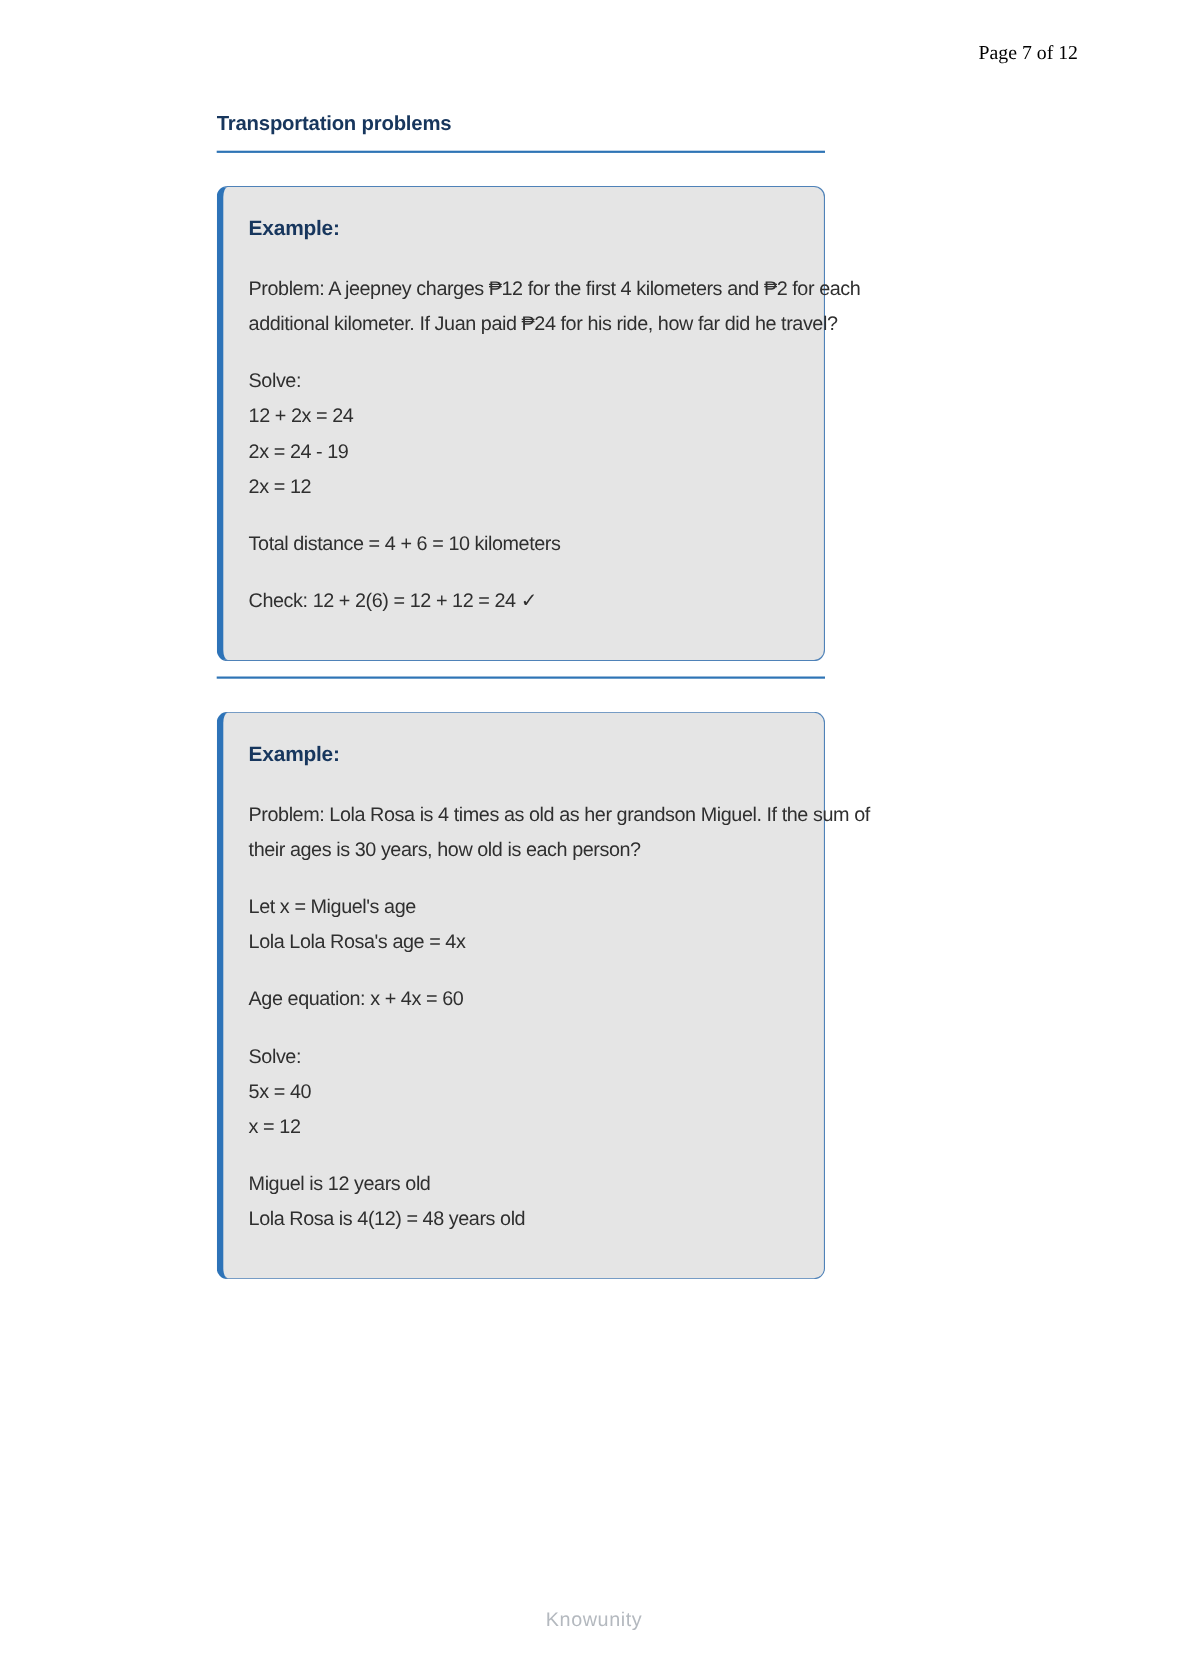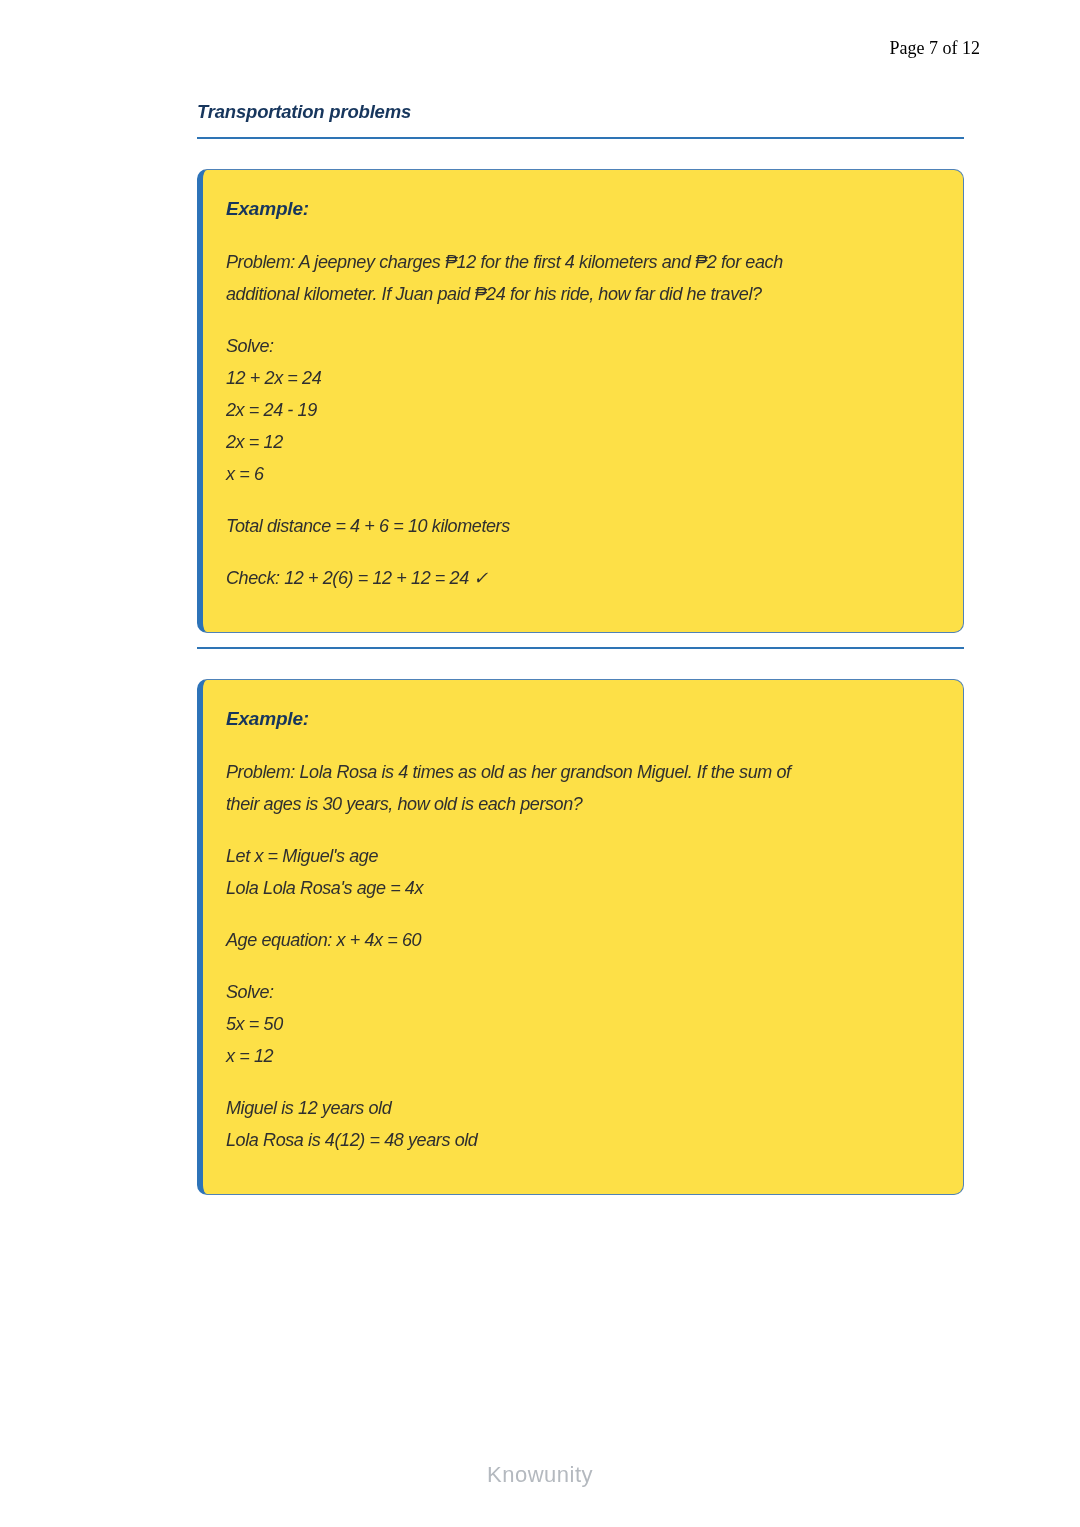--- a/index.html
+++ b/index.html
@@ -20,22 +20,21 @@
     top: 38px;
     right: 100px;
     font-family: "Liberation Serif", serif;
     font-size: 18px;
     color: #000000;
   }
   .content {
     position: absolute;
     left: 197px;
     top: 0;
-    width: 767px;
-    font-style: italic;
+    width: 553px;
   }
   .section-title {
     margin: 0;
     font-size: 18.5px;
     line-height: 22px;
     font-weight: bold;
     color: #17365d;
     letter-spacing: -0.2px;
   }
   .section-title.first { margin-top: 101px; }
@@ -45,21 +44,21 @@
     border-top: 2px solid #2e74b5;
     margin: 14px 0 0 0;
   }
   .example-card {
     margin-top: 30px;
     border: 1.5px solid #4f82b8;
     border-left: 6px solid #2d73b8;
     border-radius: 10px;
     padding: 28px 24px 38px 23px;
     box-sizing: border-box;
-    background: #fde047;
+    background: #e5e5e5;
   }
   .example-label {
     font-size: 19px;
     font-weight: bold;
     color: #17365d;
     line-height: 22px;
     margin: 0 0 26px 0;
     letter-spacing: -0.2px;
   }
   .para { margin: 0 0 20px 0; }
@@ -70,21 +69,21 @@
     letter-spacing: -0.4px;
     white-space: nowrap;
     color: #2f2f2f;
   }
   .footer-brand {
     position: absolute;
     top: 1462px;
     left: 0;
     width: 1080px;
     text-align: center;
-    font-size: 22px;
+    font-size: 18px;
     color: #b4b9bf;
     letter-spacing: 0.5px;
   }
 </style>
 </head>
 <body>
 
 <div class="page-number">Page 7 of 12</div>
 
 <div class="content">
@@ -99,21 +98,20 @@
       <div class="line">Problem: A jeepney charges ₱12 for the first 4 kilometers and ₱2 for each</div>
       <div class="line">additional kilometer. If Juan paid ₱24 for his ride, how far did he travel?</div>
     </div>
 
 
     <div class="para">
       <div class="line">Solve:</div>
       <div class="line">12 + 2x = 24</div>
       <div class="line">2x = 24 - 19</div>
       <div class="line">2x = 12</div>
-      <div class="line">x = 6</div>
     </div>
 
     <div class="para">
       <div class="line">Total distance = 4 + 6 = 10 kilometers</div>
     </div>
 
     <div class="para">
       <div class="line">Check: 12 + 2(6) = 12 + 12 = 24 ✓</div>
     </div>
   </div>
@@ -132,21 +130,21 @@
       <div class="line">Let x = Miguel's age</div>
       <div class="line">Lola Lola Rosa's age = 4x</div>
     </div>
 
     <div class="para">
       <div class="line">Age equation: x + 4x = 60</div>
     </div>
 
     <div class="para">
       <div class="line">Solve:</div>
-      <div class="line">5x = 50</div>
+      <div class="line">5x = 40</div>
       <div class="line">x = 12</div>
     </div>
 
     <div class="para">
       <div class="line">Miguel is 12 years old</div>
       <div class="line">Lola Rosa is 4(12) = 48 years old</div>
     </div>
 
   </div>
 

